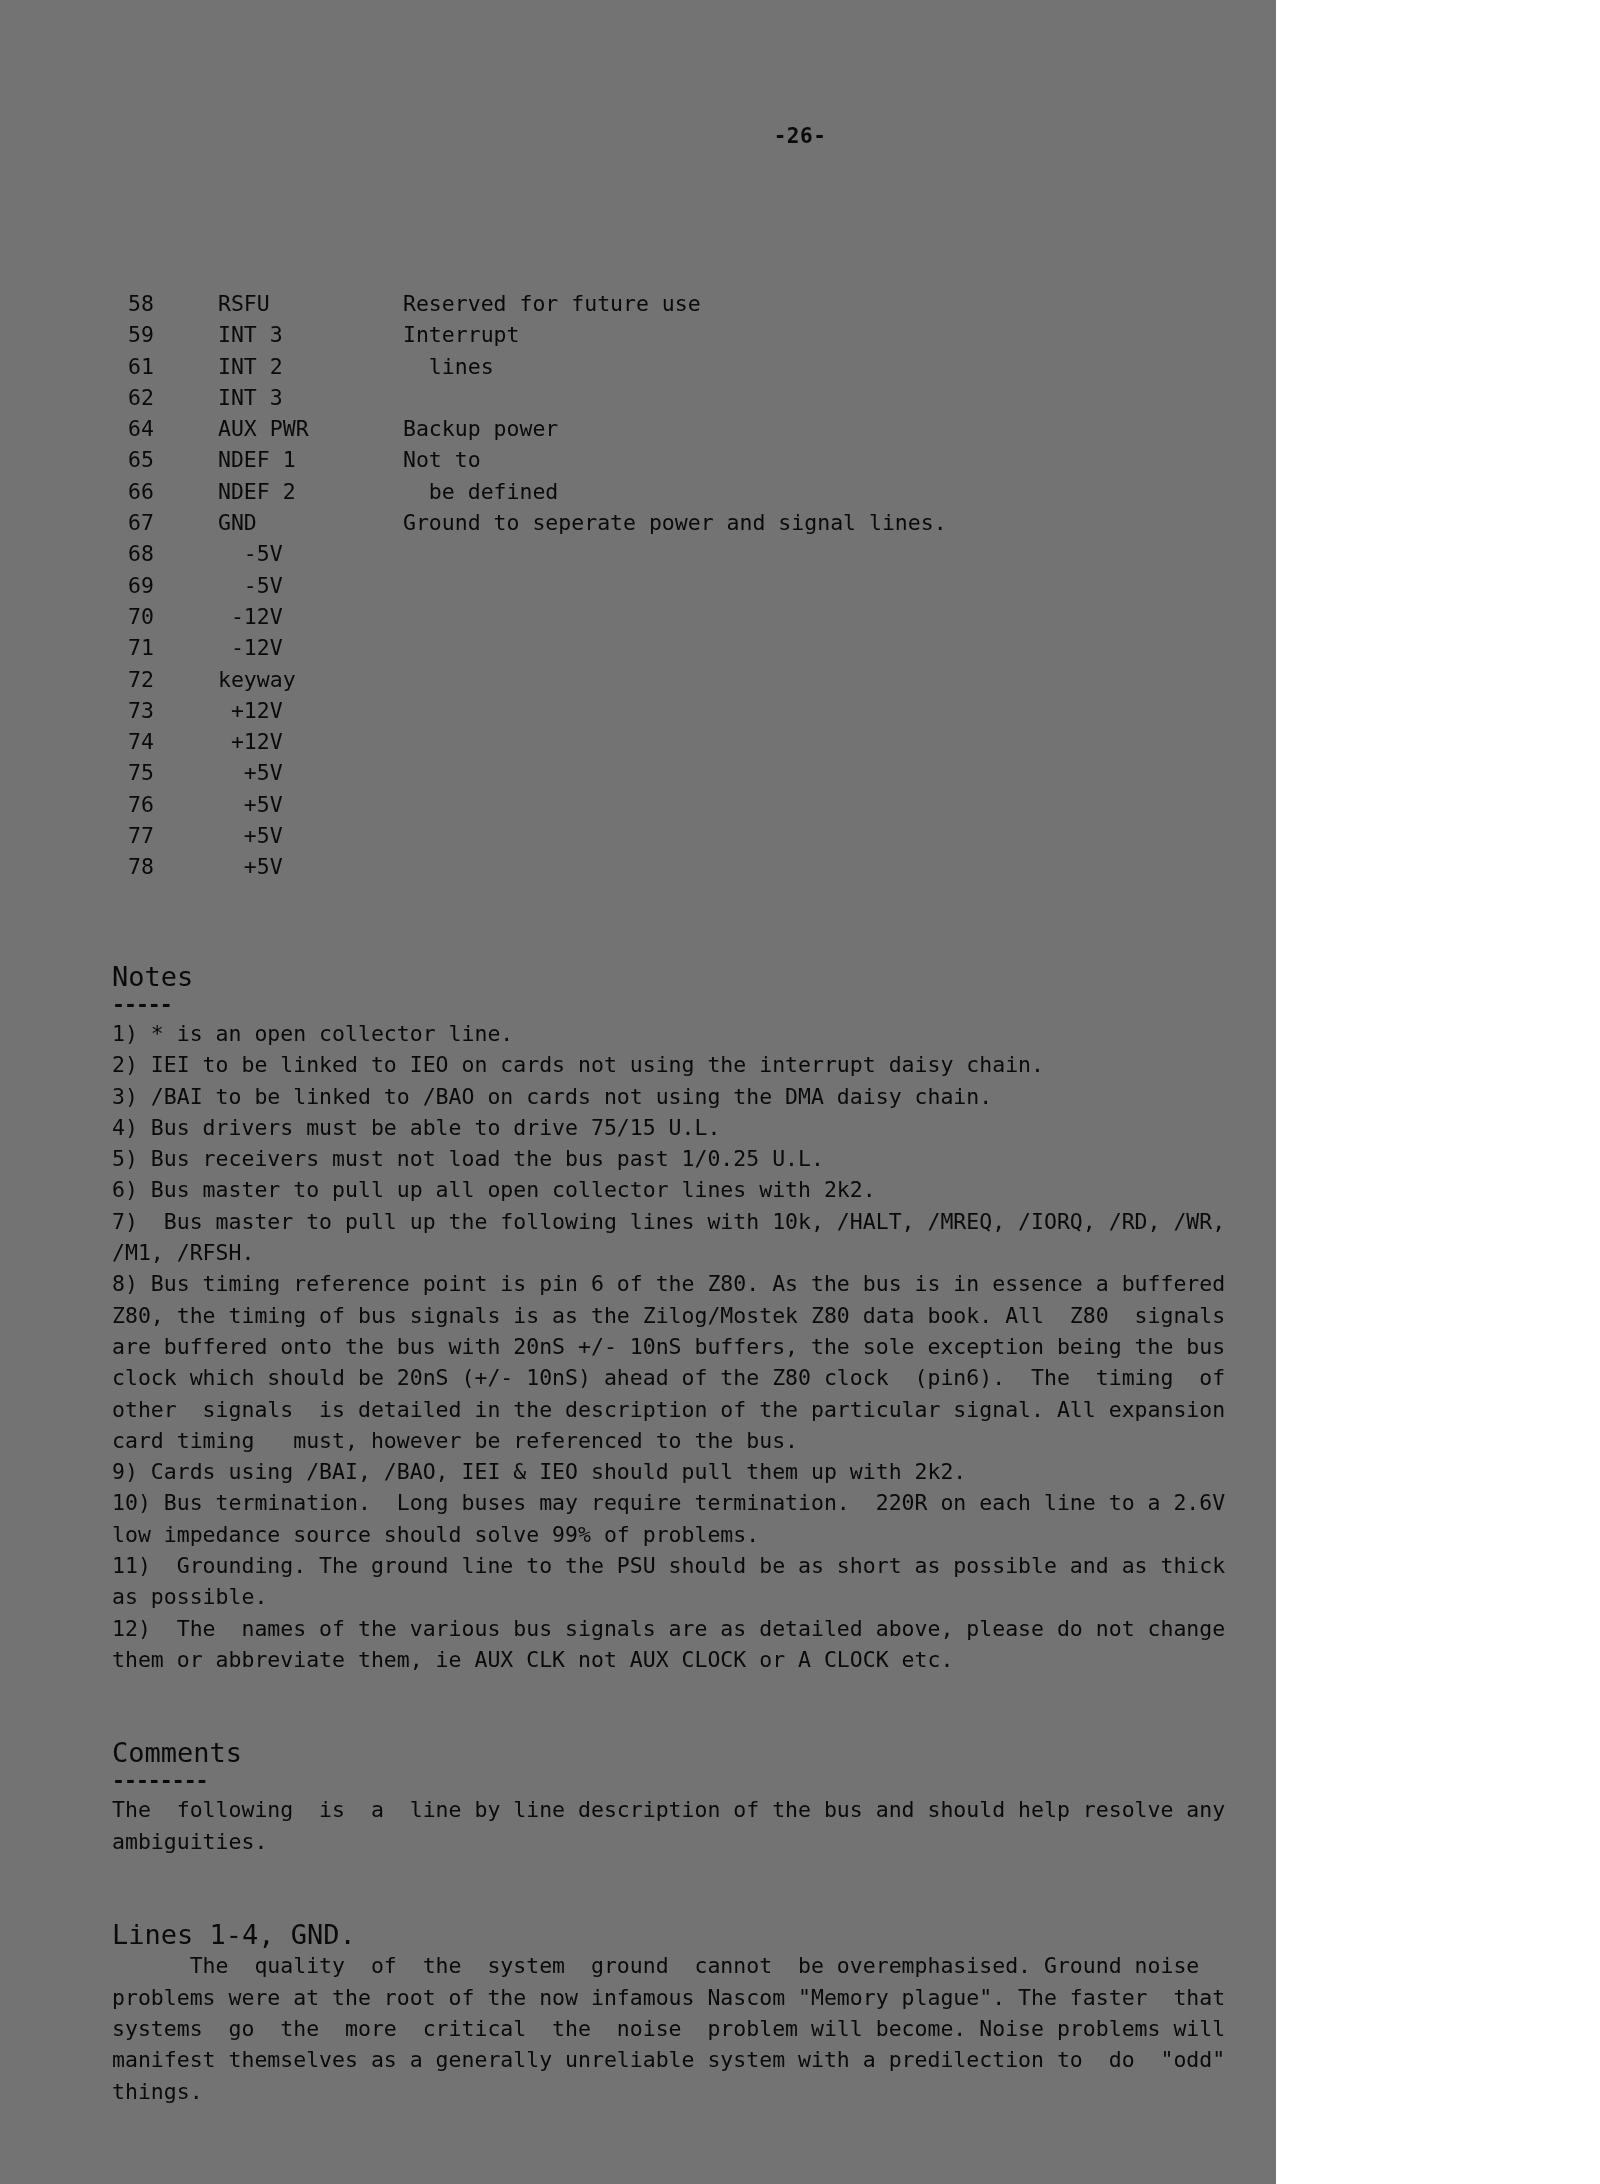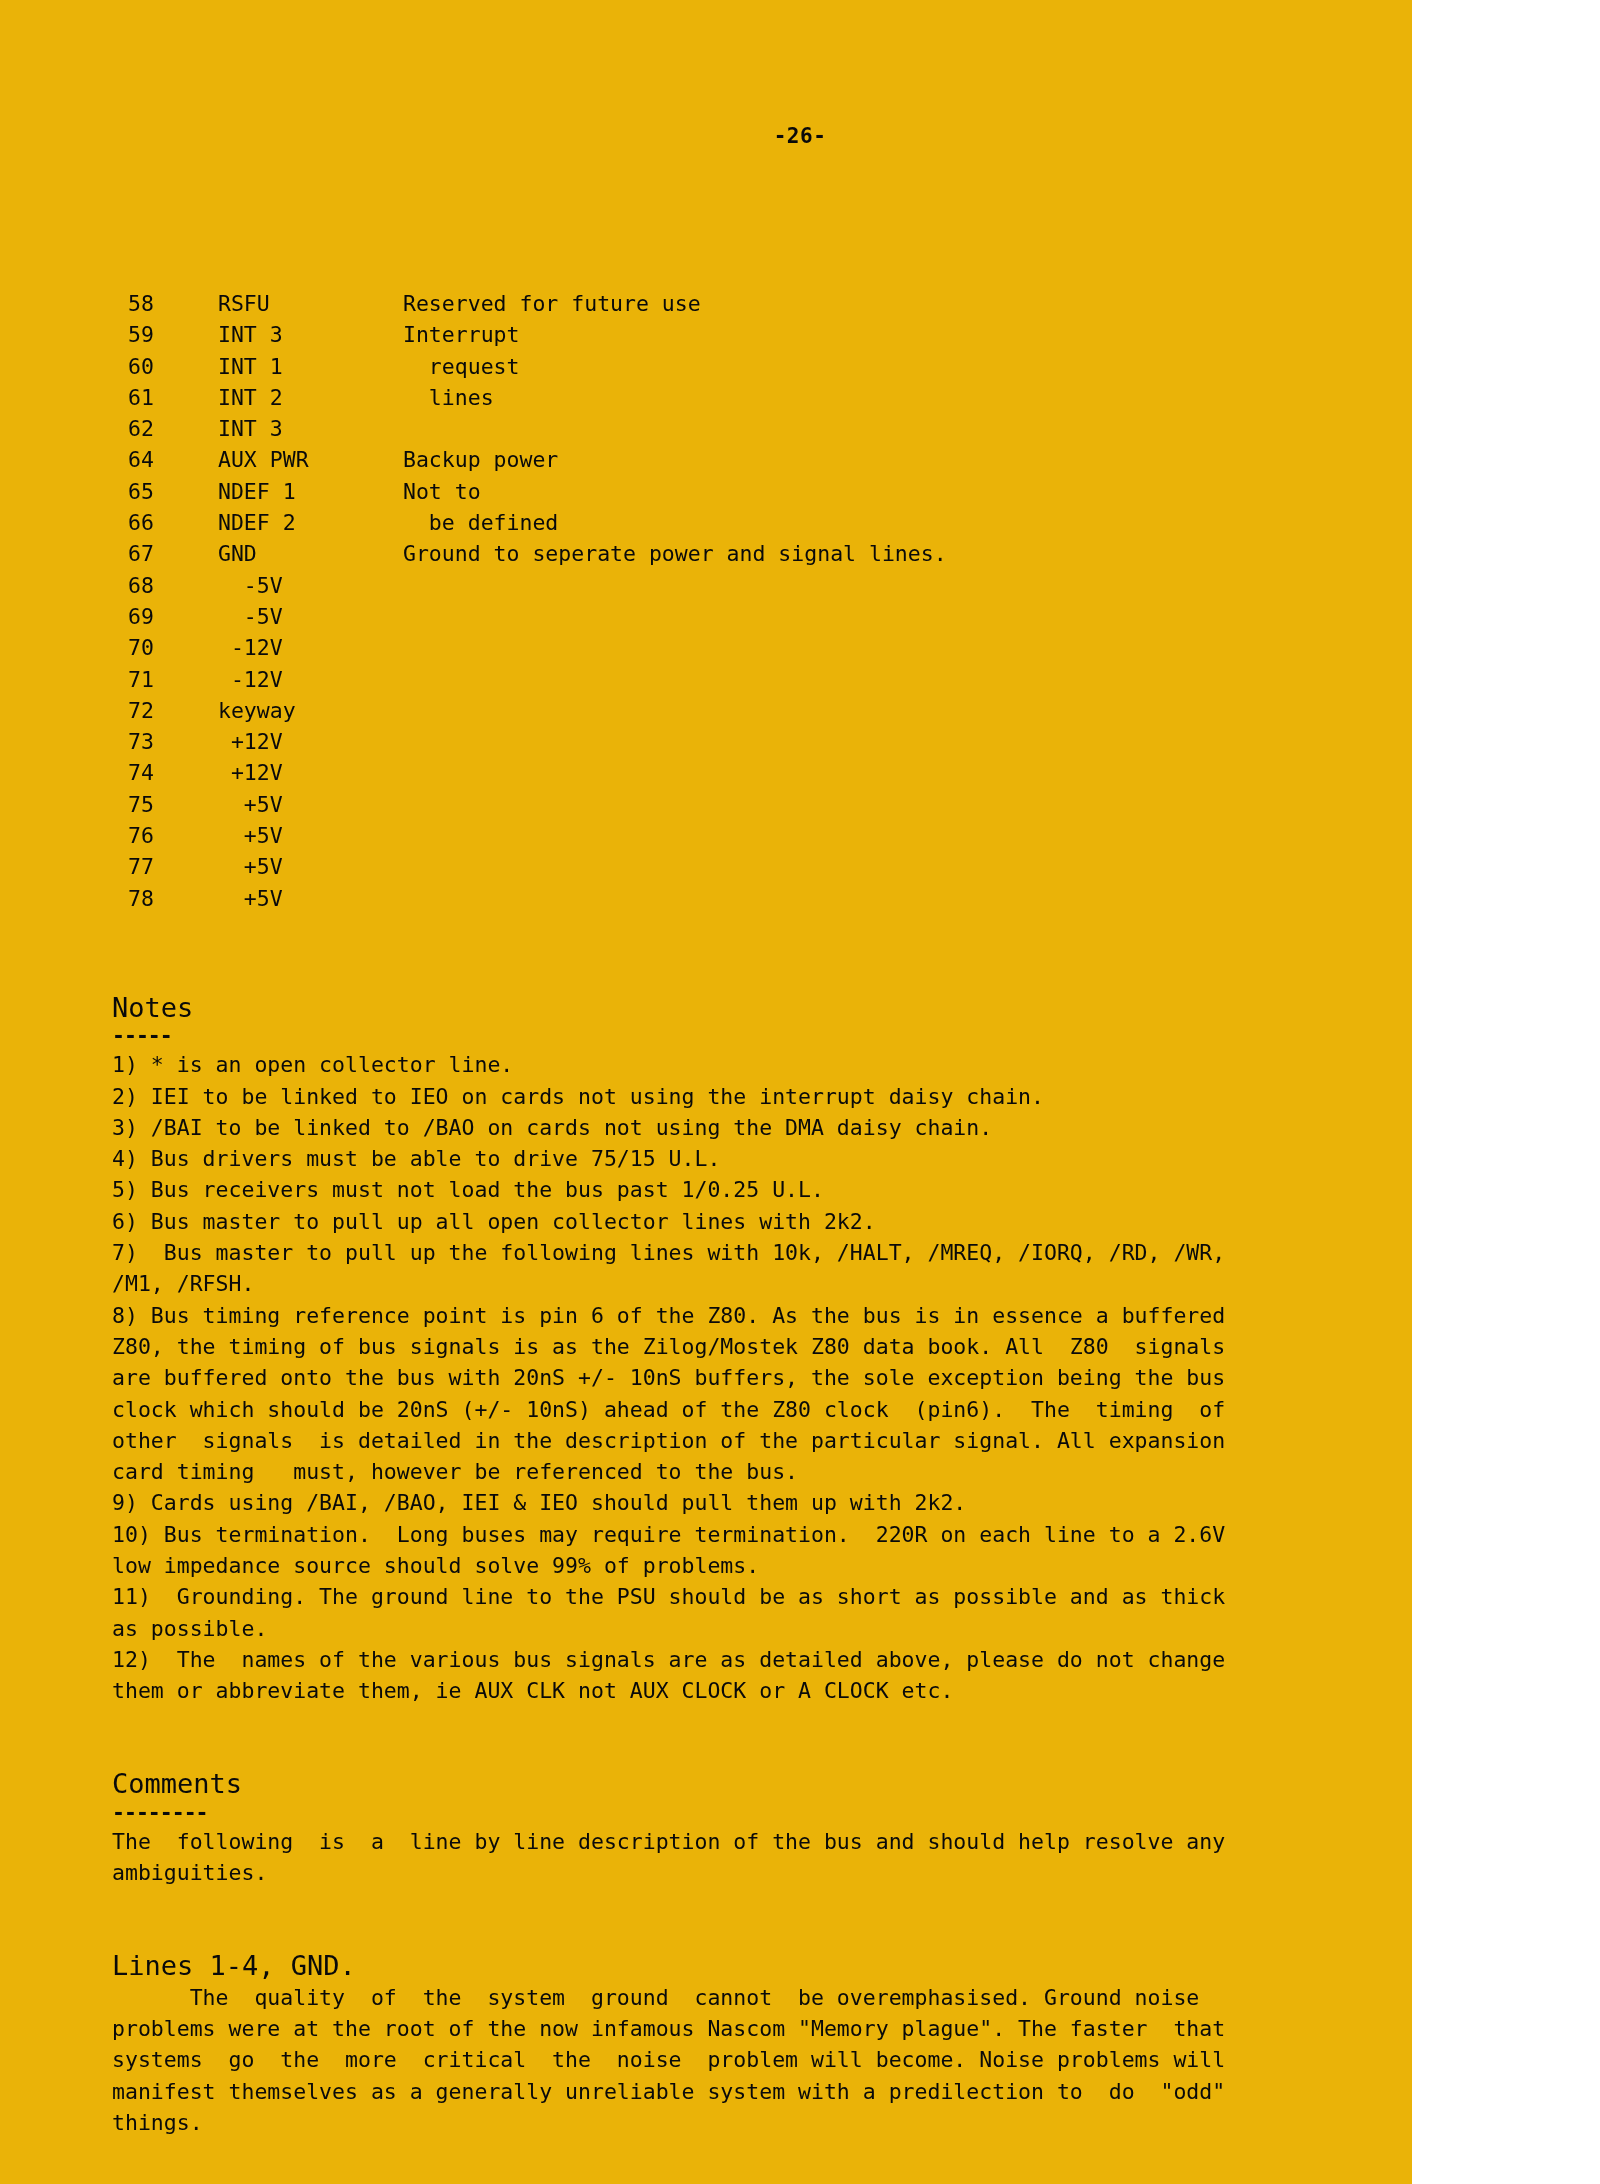--- a/index.html
+++ b/index.html
@@ -2,23 +2,23 @@
 <html><head>
 <meta charset="utf-8">
 <style>
   html, body {
     margin: 0;
     padding: 0;
     background: #ffffff;
   }
   .page {
     position: relative;
-    width: 1412px;
+    width: 1276px;
     height: 2184px;
-    background: #eab308;
+    background: #737373;
     font-family: "DejaVu Sans Mono", "Liberation Mono", monospace;
     color: #0a0a0a;
     overflow: hidden;
   }
 
   
   .page-header {
     position: absolute;
     top: 124px;
     left: 0;
@@ -101,25 +101,20 @@
       <tbody>
         <tr class="pin-row">
           <td class="col-pin">58</td>
           <td class="col-sig">RSFU</td>
           <td class="col-desc">Reserved for future use</td>
         </tr>
         <tr class="pin-row">
           <td class="col-pin">59</td>
           <td class="col-sig">INT 3</td>
           <td class="col-desc">Interrupt</td>
-        </tr>
-        <tr class="pin-row">
-          <td class="col-pin">60</td>
-          <td class="col-sig">INT 1</td>
-          <td class="col-desc">  request</td>
         </tr>
         <tr class="pin-row">
           <td class="col-pin">61</td>
           <td class="col-sig">INT 2</td>
           <td class="col-desc">  lines</td>
         </tr>
         <tr class="pin-row">
           <td class="col-pin">62</td>
           <td class="col-sig">INT 3</td>
           <td class="col-desc"></td>

